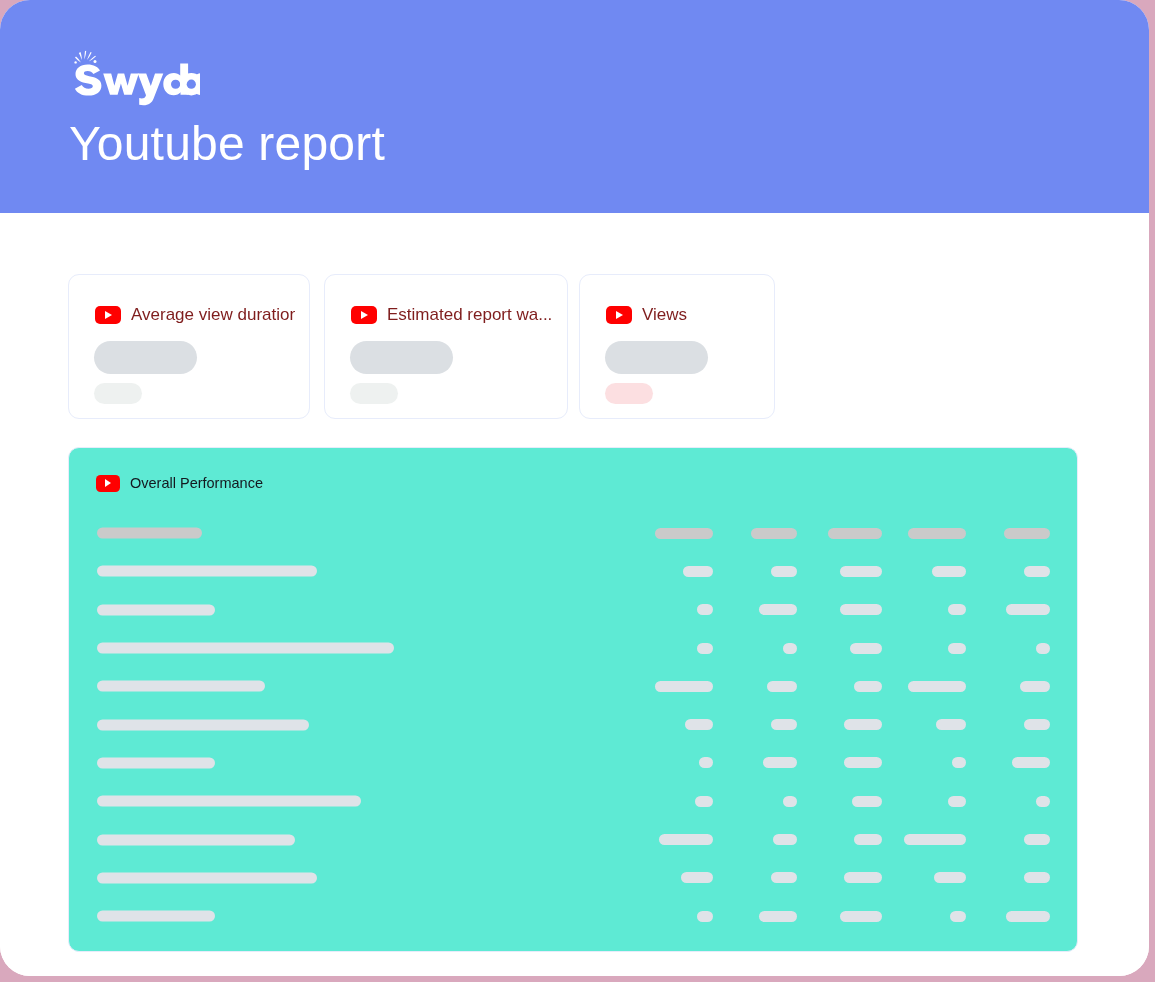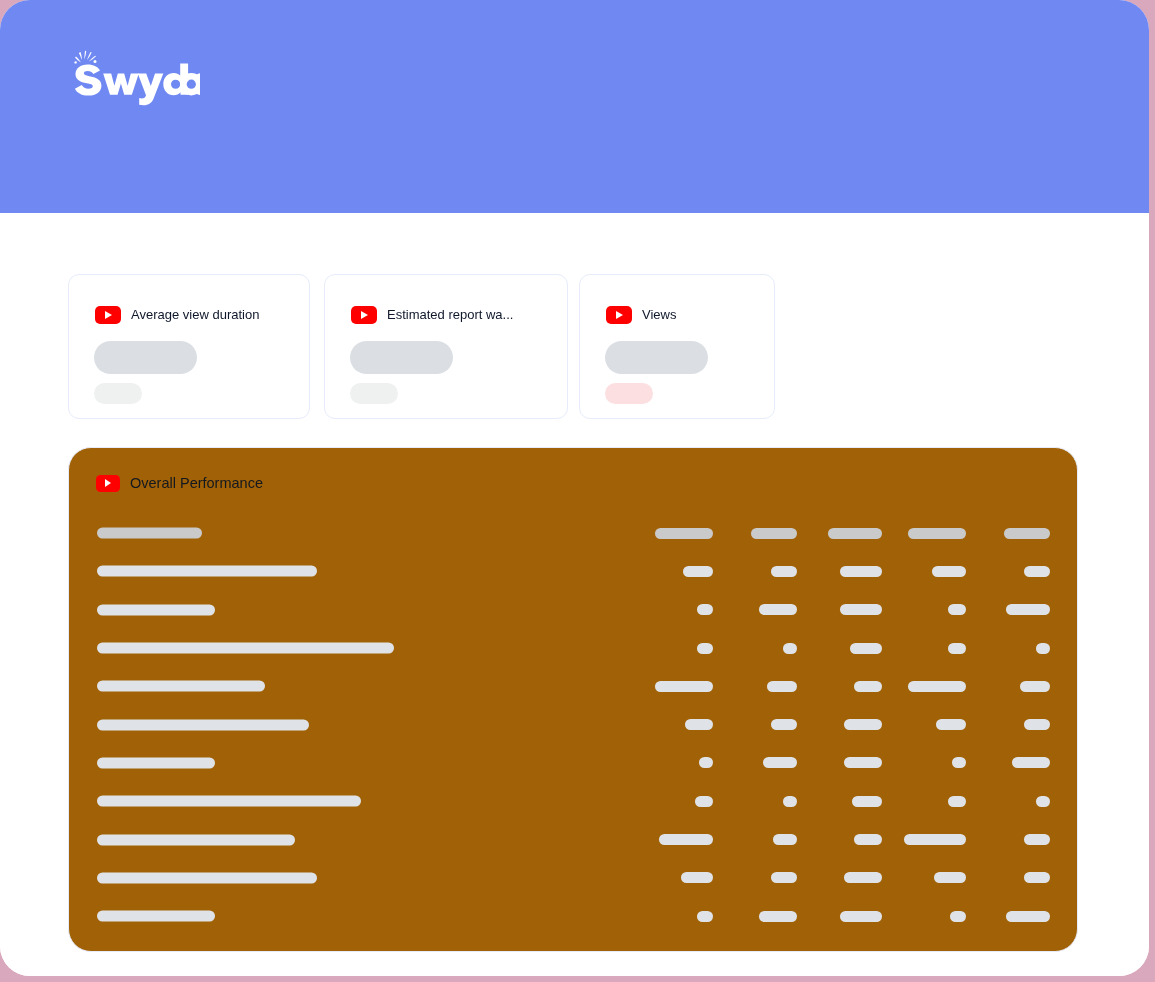--- a/index.html
+++ b/index.html
@@ -103,22 +103,22 @@
     align-items: center;
     gap: 10px;
     white-space: nowrap;
     overflow: hidden;
   }
   .kpi-card.c0 .kpi-head { max-width: 200px; }
   .kpi-card.c1 .kpi-head { max-width: 205px; }
   .kpi-card.c2 .kpi-head { max-width: 200px; }
 
   .kpi-label {
-    font-size: 13px;
-    color: #0f172a;
+    font-size: 17px;
+    color: #7f1d1d;
     font-weight: 400;
     line-height: 18px;
   }
 
   .yt-icon {
     flex: 0 0 auto;
     width: 26px;
     height: 18px;
     background: #ff0000;
     border-radius: 5px;
@@ -168,23 +168,23 @@
   }
   .kpi-card.c2 .kpi-bar-small { background: #fcdfe1; }
 
   
   #perf-panel {
     position: absolute;
     left: 68px;
     top: 234px;
     width: 1010px;
     height: 505px;
-    background: #a16207;
+    background: #5eead4;
     border: 1.5px solid #e7ecfb;
-    border-radius: 23px;
+    border-radius: 11px;
     box-sizing: border-box;
   }
 
   #perf-head {
     position: absolute;
     left: 27px;
     top: 26px;
     display: flex;
     align-items: center;
     gap: 10px;
@@ -270,20 +270,21 @@
             <path d="M103.9 23.0 c2.6 0 4.8 0.9 6.3 2.5 v-12.0 h7.9 v31.3 h-7.6 v-2.5 c-1.5 1.9 -3.9 3.0 -6.8 3.0 c-6.0 0 -10.4 -4.6 -10.4 -11.2 c0 -6.5 4.5 -11.1 10.6 -11.1 z m1.7 6.7 c-2.7 0 -4.6 1.9 -4.6 4.5 c0 2.6 1.9 4.5 4.6 4.5 c2.7 0 4.6 -1.9 4.6 -4.5 c0 -2.6 -1.9 -4.5 -4.6 -4.5 z"></path>
 
             <path d="M121.2 34.2 c0 -6.5 5.0 -11.2 12.0 -11.2 v6.8 c-2.8 0 -4.7 1.8 -4.7 4.4 c0 2.6 1.9 4.4 4.7 4.4 v6.8 c-7.0 0 -12.0 -4.7 -12.0 -11.2 z"></path>
             <circle cx="121.0" cy="34.2" r="11.2" fill="none"></circle>
           </g>
           <circle cx="121.3" cy="34.2" r="11.2" fill="#ffffff"></circle>
           <circle cx="121.3" cy="34.2" r="4.6" fill="#7089f2"></circle>
         </svg>
       </div>
 
+      <div id="report-title">Youtube report</div>
     </div>
 
     <div id="body-area">
 
       <div class="kpi-row">
 
         <div class="kpi-card c0">
           <div class="kpi-head">
             <span class="yt-icon"></span>
             <span class="kpi-label">Average view duration</span>

